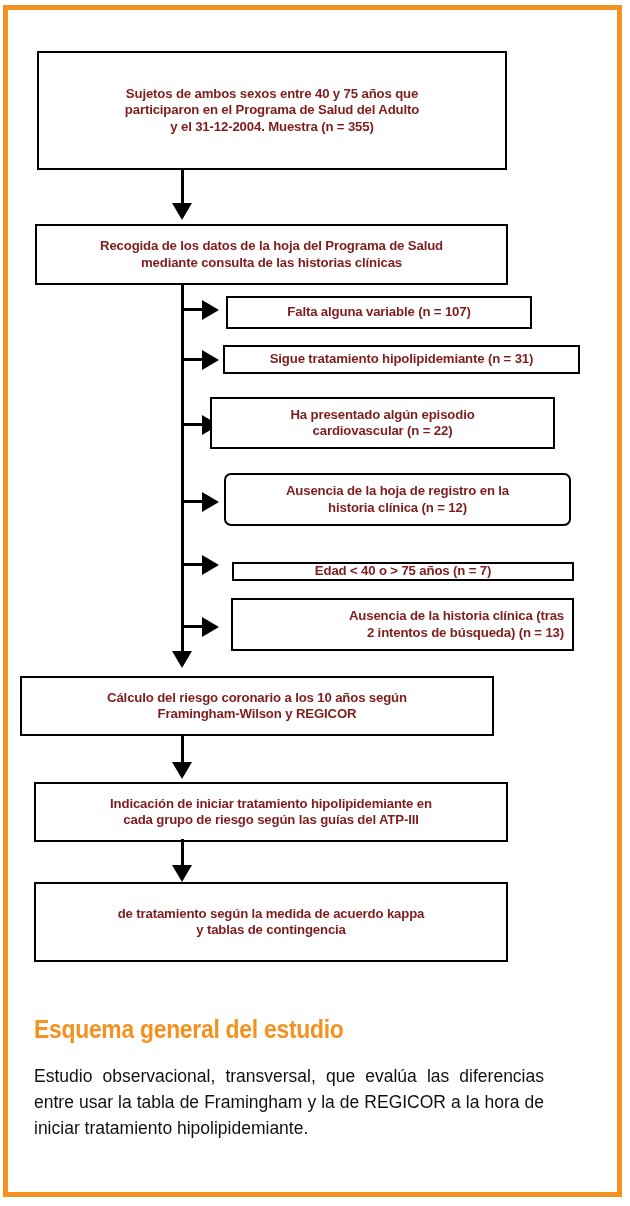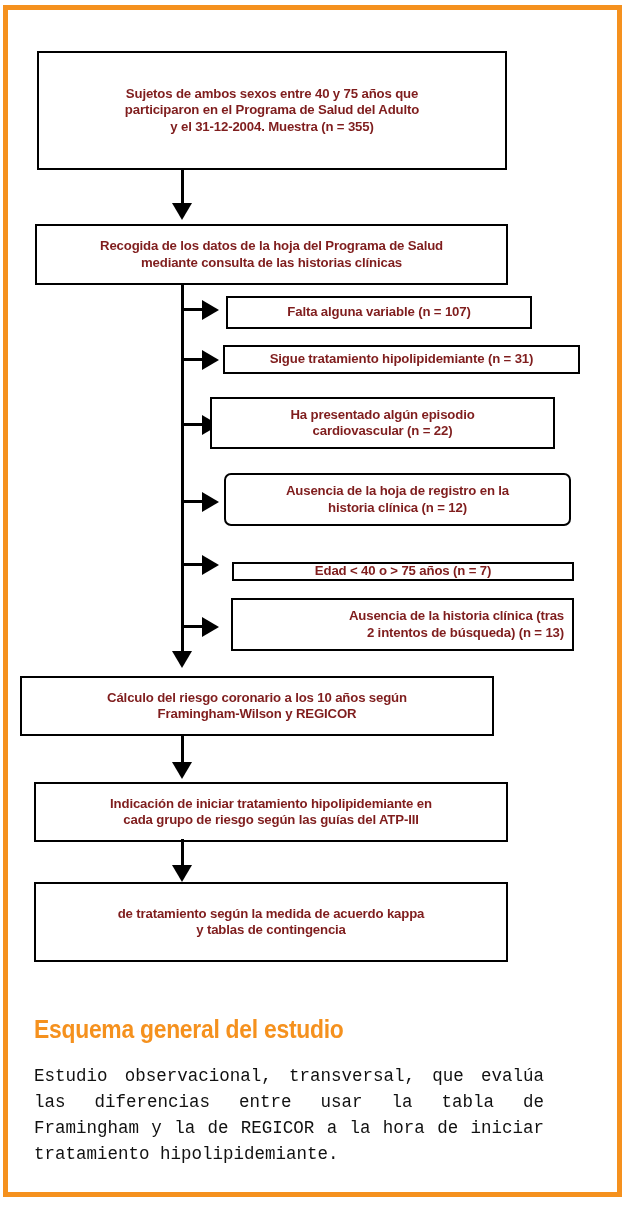--- a/index.html
+++ b/index.html
@@ -92,21 +92,21 @@
     letter-spacing: -0.3px;
     transform: scaleX(0.88);
     transform-origin: left center;
   }
   #caption-body {
     position: absolute;
     left: 34px;
     top: 1063px;
     width: 510px;
     color: #111111;
-    font-family: Liberation Mono, monospace;
+    font-family: Liberation Sans, sans-serif;
     font-size: 17.5px;
     line-height: 26px;
     text-align: justify;
   }
 </style>
 </head>
 <body>
 
 <div id="page">
 

